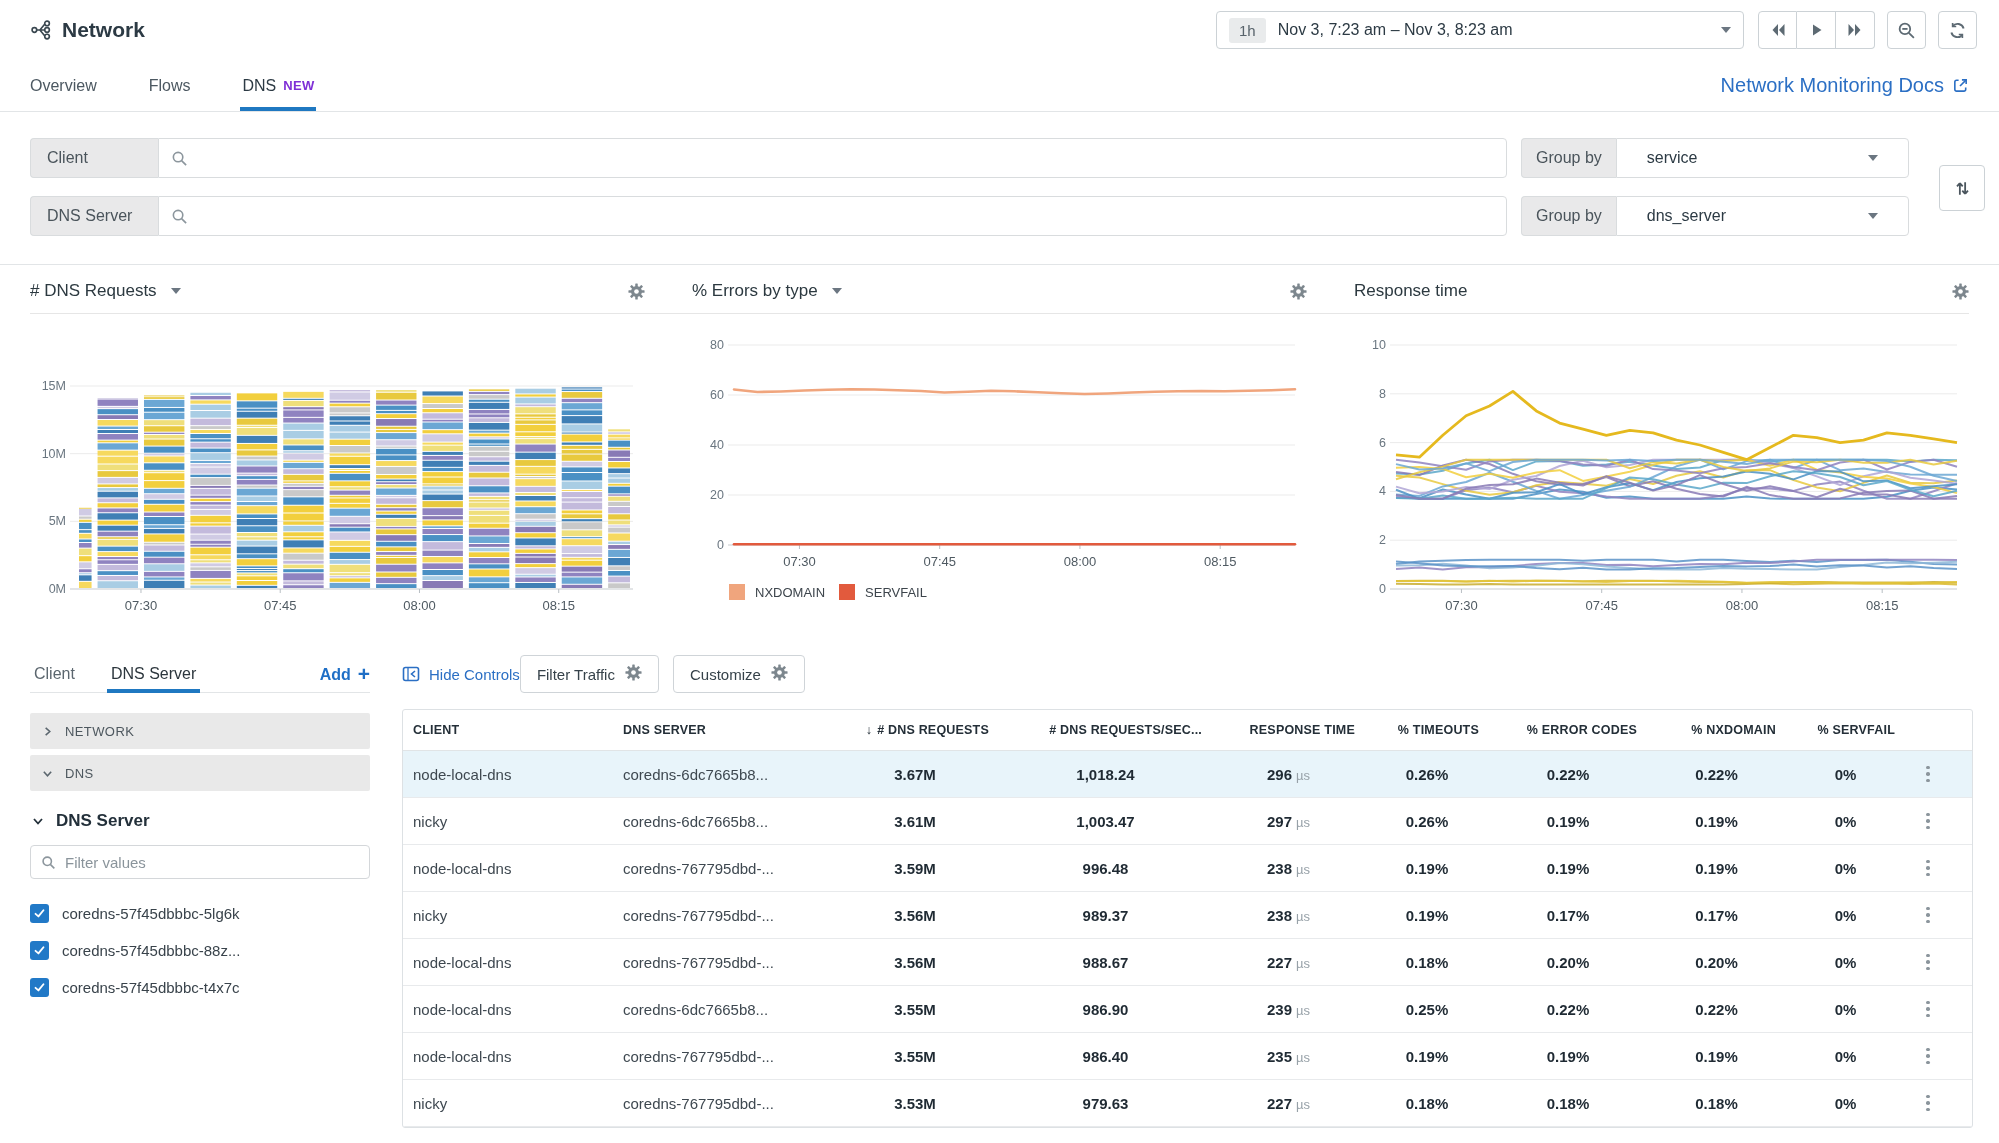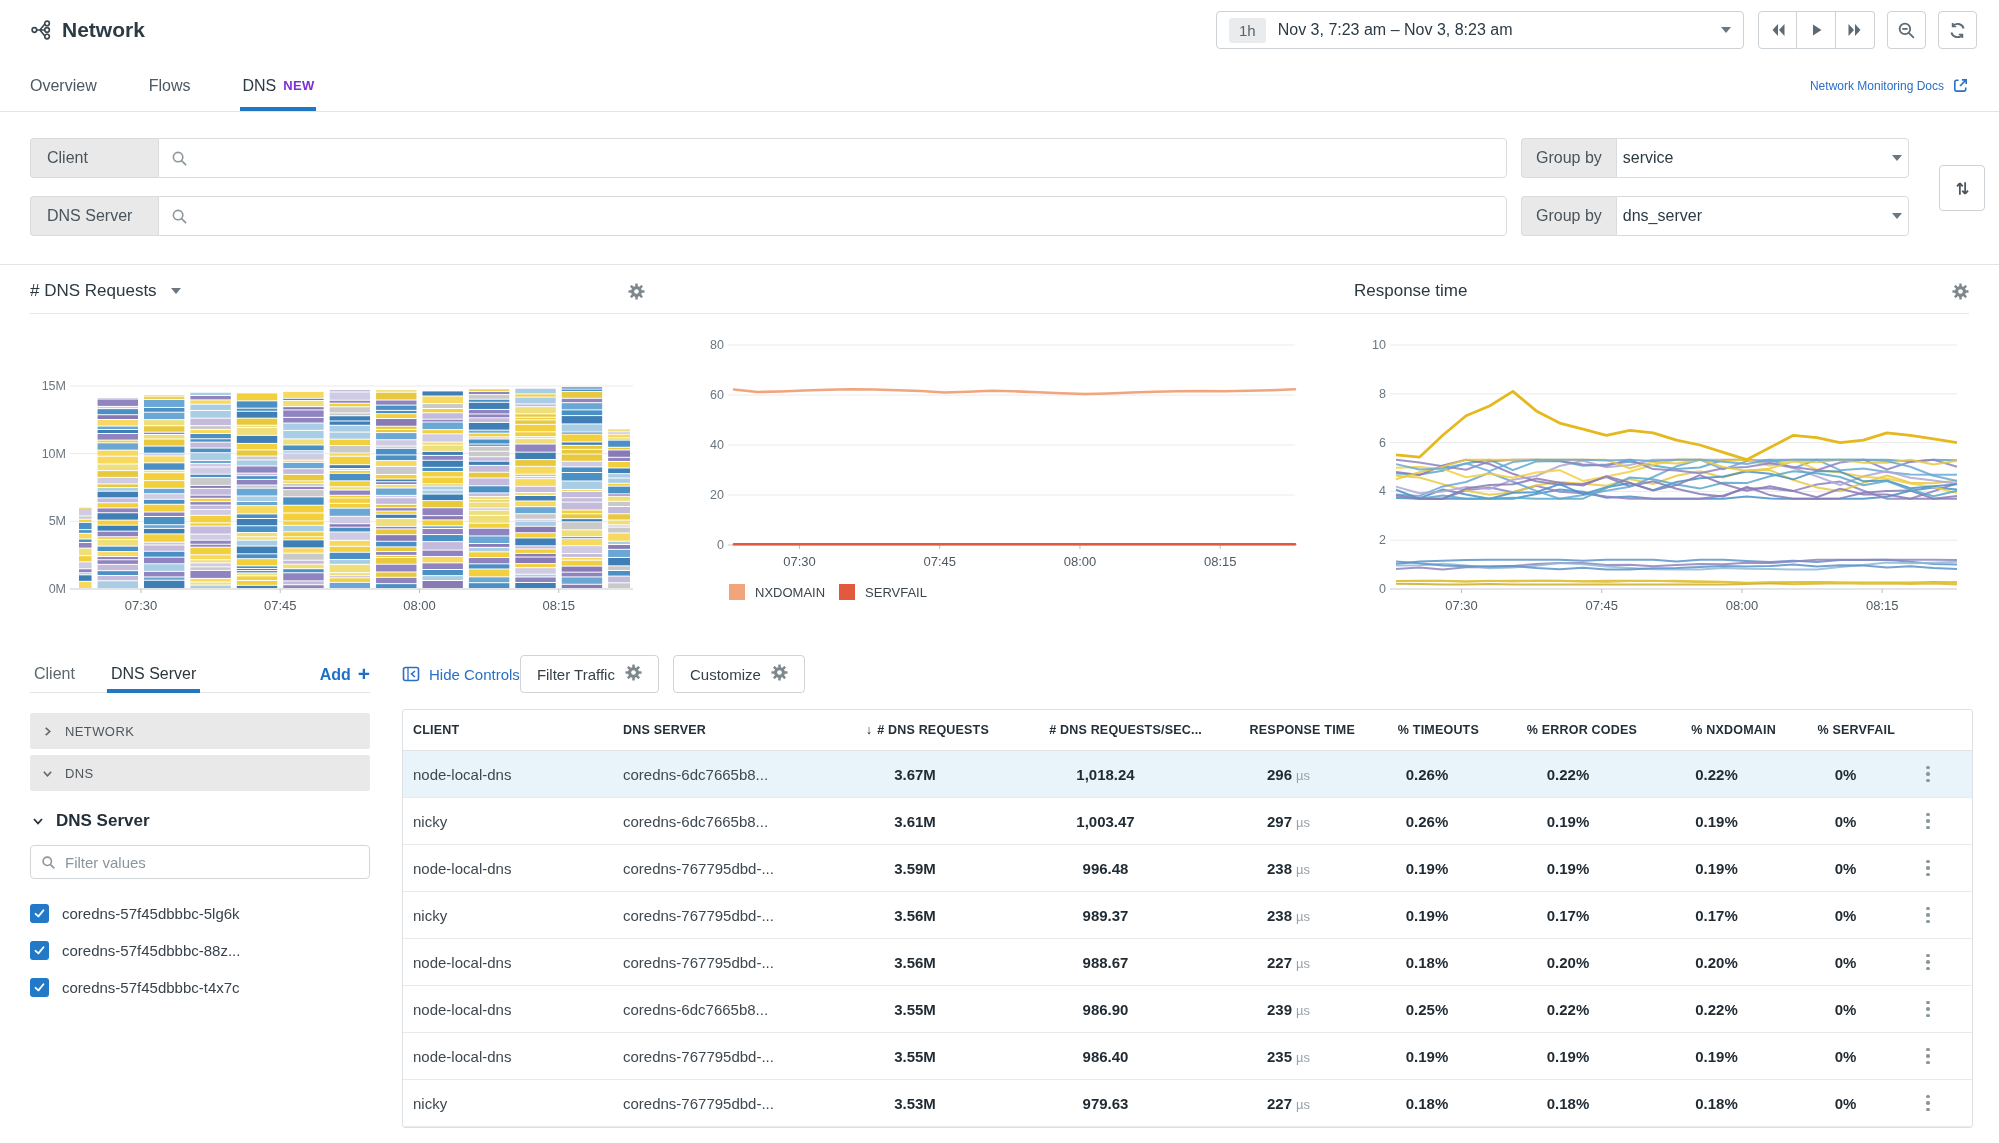--- a/index.html
+++ b/index.html
@@ -23,32 +23,32 @@
   .btn-group .icon-btn:first-child { border-radius:4px 0 0 4px; }
   .btn-group .icon-btn:last-child { border-radius:0 4px 4px 0; }
   .icon-btn.single { border-radius:4px; margin-left:12px; }
 
   
   .tabs-row { height:52px; display:flex; align-items:center; padding:0 30px; border-bottom:1px solid #e2e5e7; }
   .tab { position:relative; height:100%; display:flex; align-items:center; margin-right:52px; font-size:16px; color:#4c5861; cursor:pointer; gap:7px; }
   .tab.active { color:#2c3a44; }
   .tab.active::after { content:""; position:absolute; left:-2px; right:-2px; bottom:0; height:4px; background:#1f78c1; }
   .new-badge { color:#7f2fd6; font-weight:bold; font-size:13px; letter-spacing:.3px; }
-  .docs-link { margin-left:auto; display:flex; align-items:center; gap:8px; color:#2b6fc4; font-size:12px; cursor:pointer; }
+  .docs-link { margin-left:auto; display:flex; align-items:center; gap:8px; color:#2b6fc4; font-size:20px; cursor:pointer; }
 
   
   .filters { padding:26px 90px 28px 30px; border-bottom:1px solid #e2e5e7; position:relative; }
   .filter-row { display:flex; align-items:stretch; height:40px; }
   .filter-row + .filter-row { margin-top:18px; }
   .pill-label { background:#e9e9ea; border:1px solid #d9dcde; border-right:none; border-radius:4px 0 0 4px; width:128px; display:flex; align-items:center; padding-left:16px; font-size:16px; color:#4a545b; }
   .filter-input { flex:1; border:1px solid #d9dcde; border-radius:0 4px 4px 0; display:flex; align-items:center; padding:0 12px; gap:8px; background:#fff; }
   .filter-input input { border:none; outline:none; flex:1; font-size:15px; font-family:inherit; color:#35414a; }
   .groupby { display:flex; margin-left:14px; width:388px; }
   .groupby-label { background:#e9e9ea; border:1px solid #d9dcde; border-right:none; border-radius:4px 0 0 4px; padding:0 14px; display:flex; align-items:center; font-size:16px; color:#4a545b; }
-  .groupby-value { flex:1; border:1px solid #d9dcde; border-radius:0 4px 4px 0; display:flex; align-items:center; padding:0 6px; font-size:16px; color:#2c3a44; cursor:pointer; background:#fff; }
+  .groupby-value { flex:1; border:1px solid #d9dcde; border-radius:0 4px 4px 0; display:flex; align-items:center; padding:0 30px; font-size:16px; color:#2c3a44; cursor:pointer; background:#fff; }
   .groupby-value .caret { margin-left:auto; }
   .swap-btn { position:absolute; right:14px; top:50%; margin-top:-23px; width:46px; height:46px; border:1px solid #ccd2d6; border-radius:4px; background:#fff; display:flex; align-items:center; justify-content:center; cursor:pointer; }
 
   
   .charts-section { padding:0 30px 0 30px; }
   .chart-titles-row { display:flex; justify-content:space-between; border-bottom:1px solid #e6e6e6; padding-top:16px; }
   .chart-title-block { width:615px; display:flex; align-items:center; padding-bottom:12px; gap:14px; }
   .chart-title { font-size:17px; color:#2c3940; }
   .chart-title-block .gear-slot { margin-left:auto; cursor:pointer; display:flex; }
   .charts-row { display:flex; justify-content:space-between; padding-top:8px; }
@@ -226,20 +226,40 @@
         <path d="M6.5 15 V4 M6.5 4 L3.8 7 M6.5 4 L9.2 7"></path>
           <path d="M11.5 3 V14 M11.5 14 L8.8 11 M11.5 14 L14.2 11"></path>
       </svg>
     </div>
   </div>
 
   <div class="charts-section">
     <div class="chart-titles-row">
       <div class="chart-title-block">
         <span class="chart-title"># DNS Requests</span>
+        <span class="caret"></span>
+        <span class="gear-slot">
+            <svg width="17" height="17" viewBox="-9.5 -9.5 19 19">
+              <g fill="#7d878e">
+                <rect x="-1.4" y="-9" width="2.8" height="4.4" rx="0.6" transform="rotate(0)"></rect>
+                <rect x="-1.4" y="-9" width="2.8" height="4.4" rx="0.6" transform="rotate(45)"></rect>
+                <rect x="-1.4" y="-9" width="2.8" height="4.4" rx="0.6" transform="rotate(90)"></rect>
+                <rect x="-1.4" y="-9" width="2.8" height="4.4" rx="0.6" transform="rotate(135)"></rect>
+                <rect x="-1.4" y="-9" width="2.8" height="4.4" rx="0.6" transform="rotate(180)"></rect>
+                <rect x="-1.4" y="-9" width="2.8" height="4.4" rx="0.6" transform="rotate(225)"></rect>
+                <rect x="-1.4" y="-9" width="2.8" height="4.4" rx="0.6" transform="rotate(270)"></rect>
+                <rect x="-1.4" y="-9" width="2.8" height="4.4" rx="0.6" transform="rotate(315)"></rect>
+                <circle r="6.1"></circle>
+              </g>
+              <circle r="2.6" fill="#fff"></circle>
+            </svg>
+          </span>
+      </div>
+      <div class="chart-title-block">
+        <span class="chart-title">% Errors by type</span>
         <span class="caret"></span>
         <span class="gear-slot">
             <svg width="17" height="17" viewBox="-9.5 -9.5 19 19">
               <g fill="#7d878e">
                 <rect x="-1.4" y="-9" width="2.8" height="4.4" rx="0.6" transform="rotate(0)"></rect>
                 <rect x="-1.4" y="-9" width="2.8" height="4.4" rx="0.6" transform="rotate(45)"></rect>
                 <rect x="-1.4" y="-9" width="2.8" height="4.4" rx="0.6" transform="rotate(90)"></rect>
                 <rect x="-1.4" y="-9" width="2.8" height="4.4" rx="0.6" transform="rotate(135)"></rect>
                 <rect x="-1.4" y="-9" width="2.8" height="4.4" rx="0.6" transform="rotate(180)"></rect>
                 <rect x="-1.4" y="-9" width="2.8" height="4.4" rx="0.6" transform="rotate(225)"></rect>

